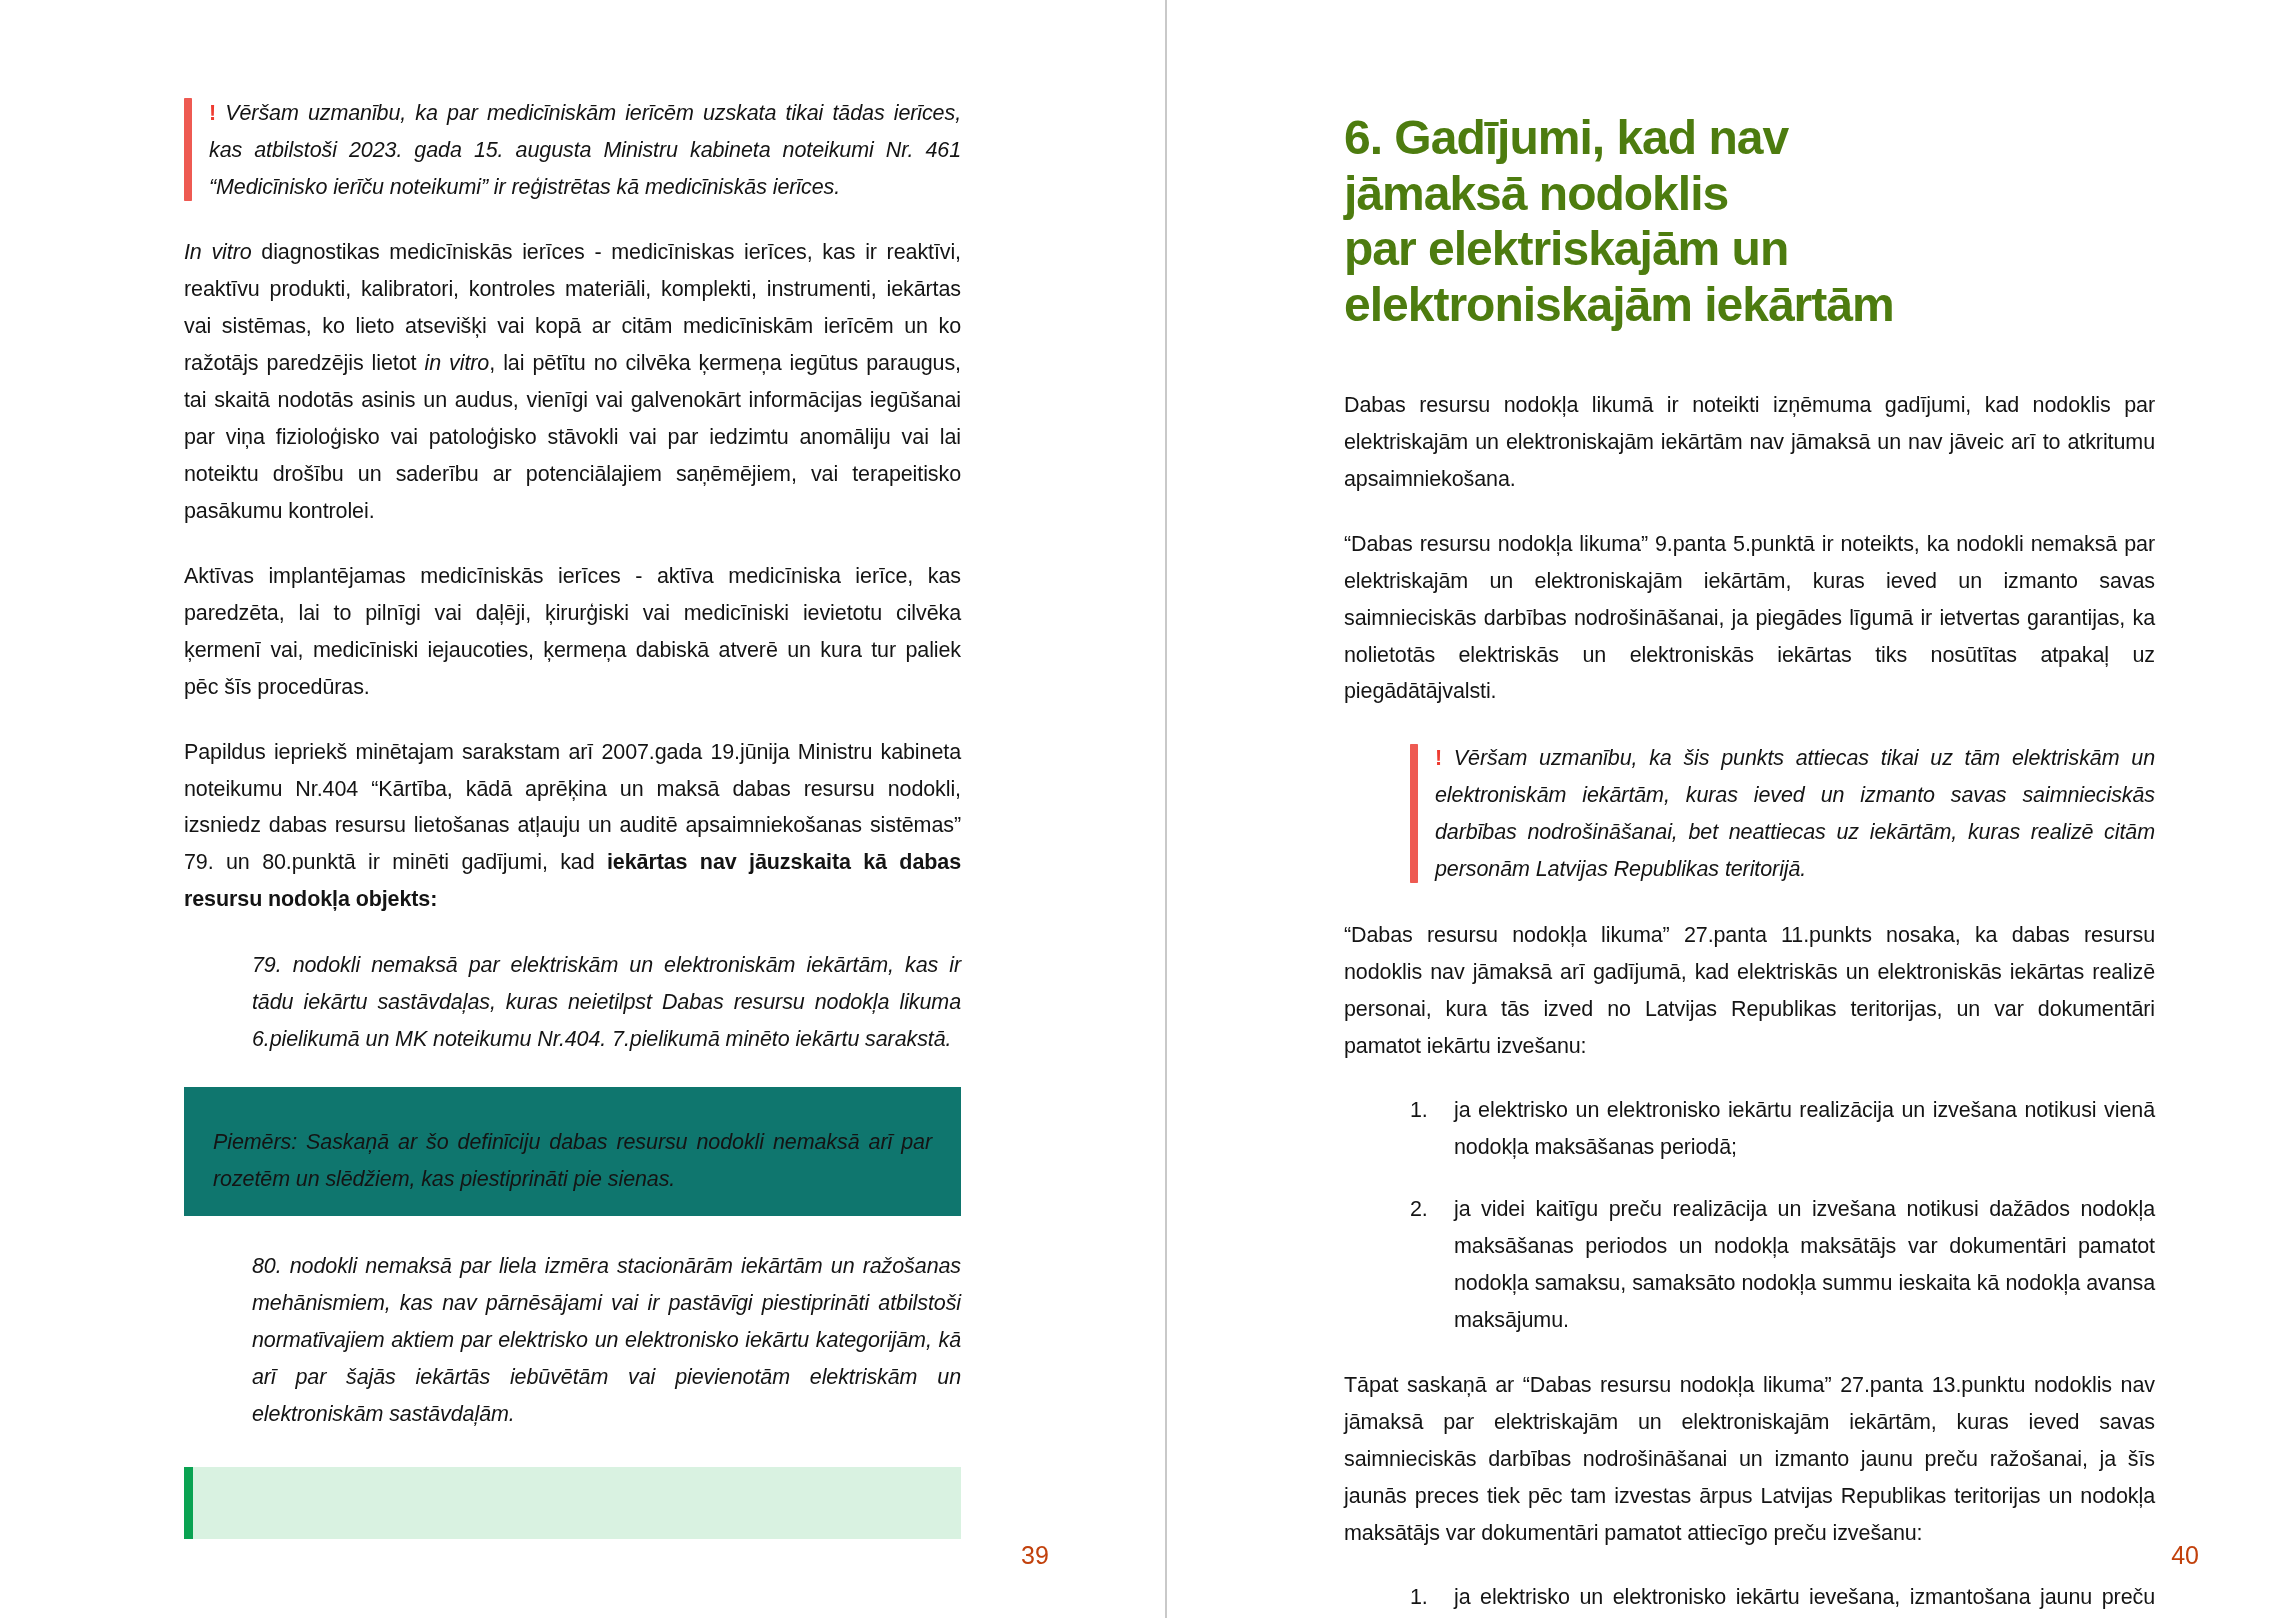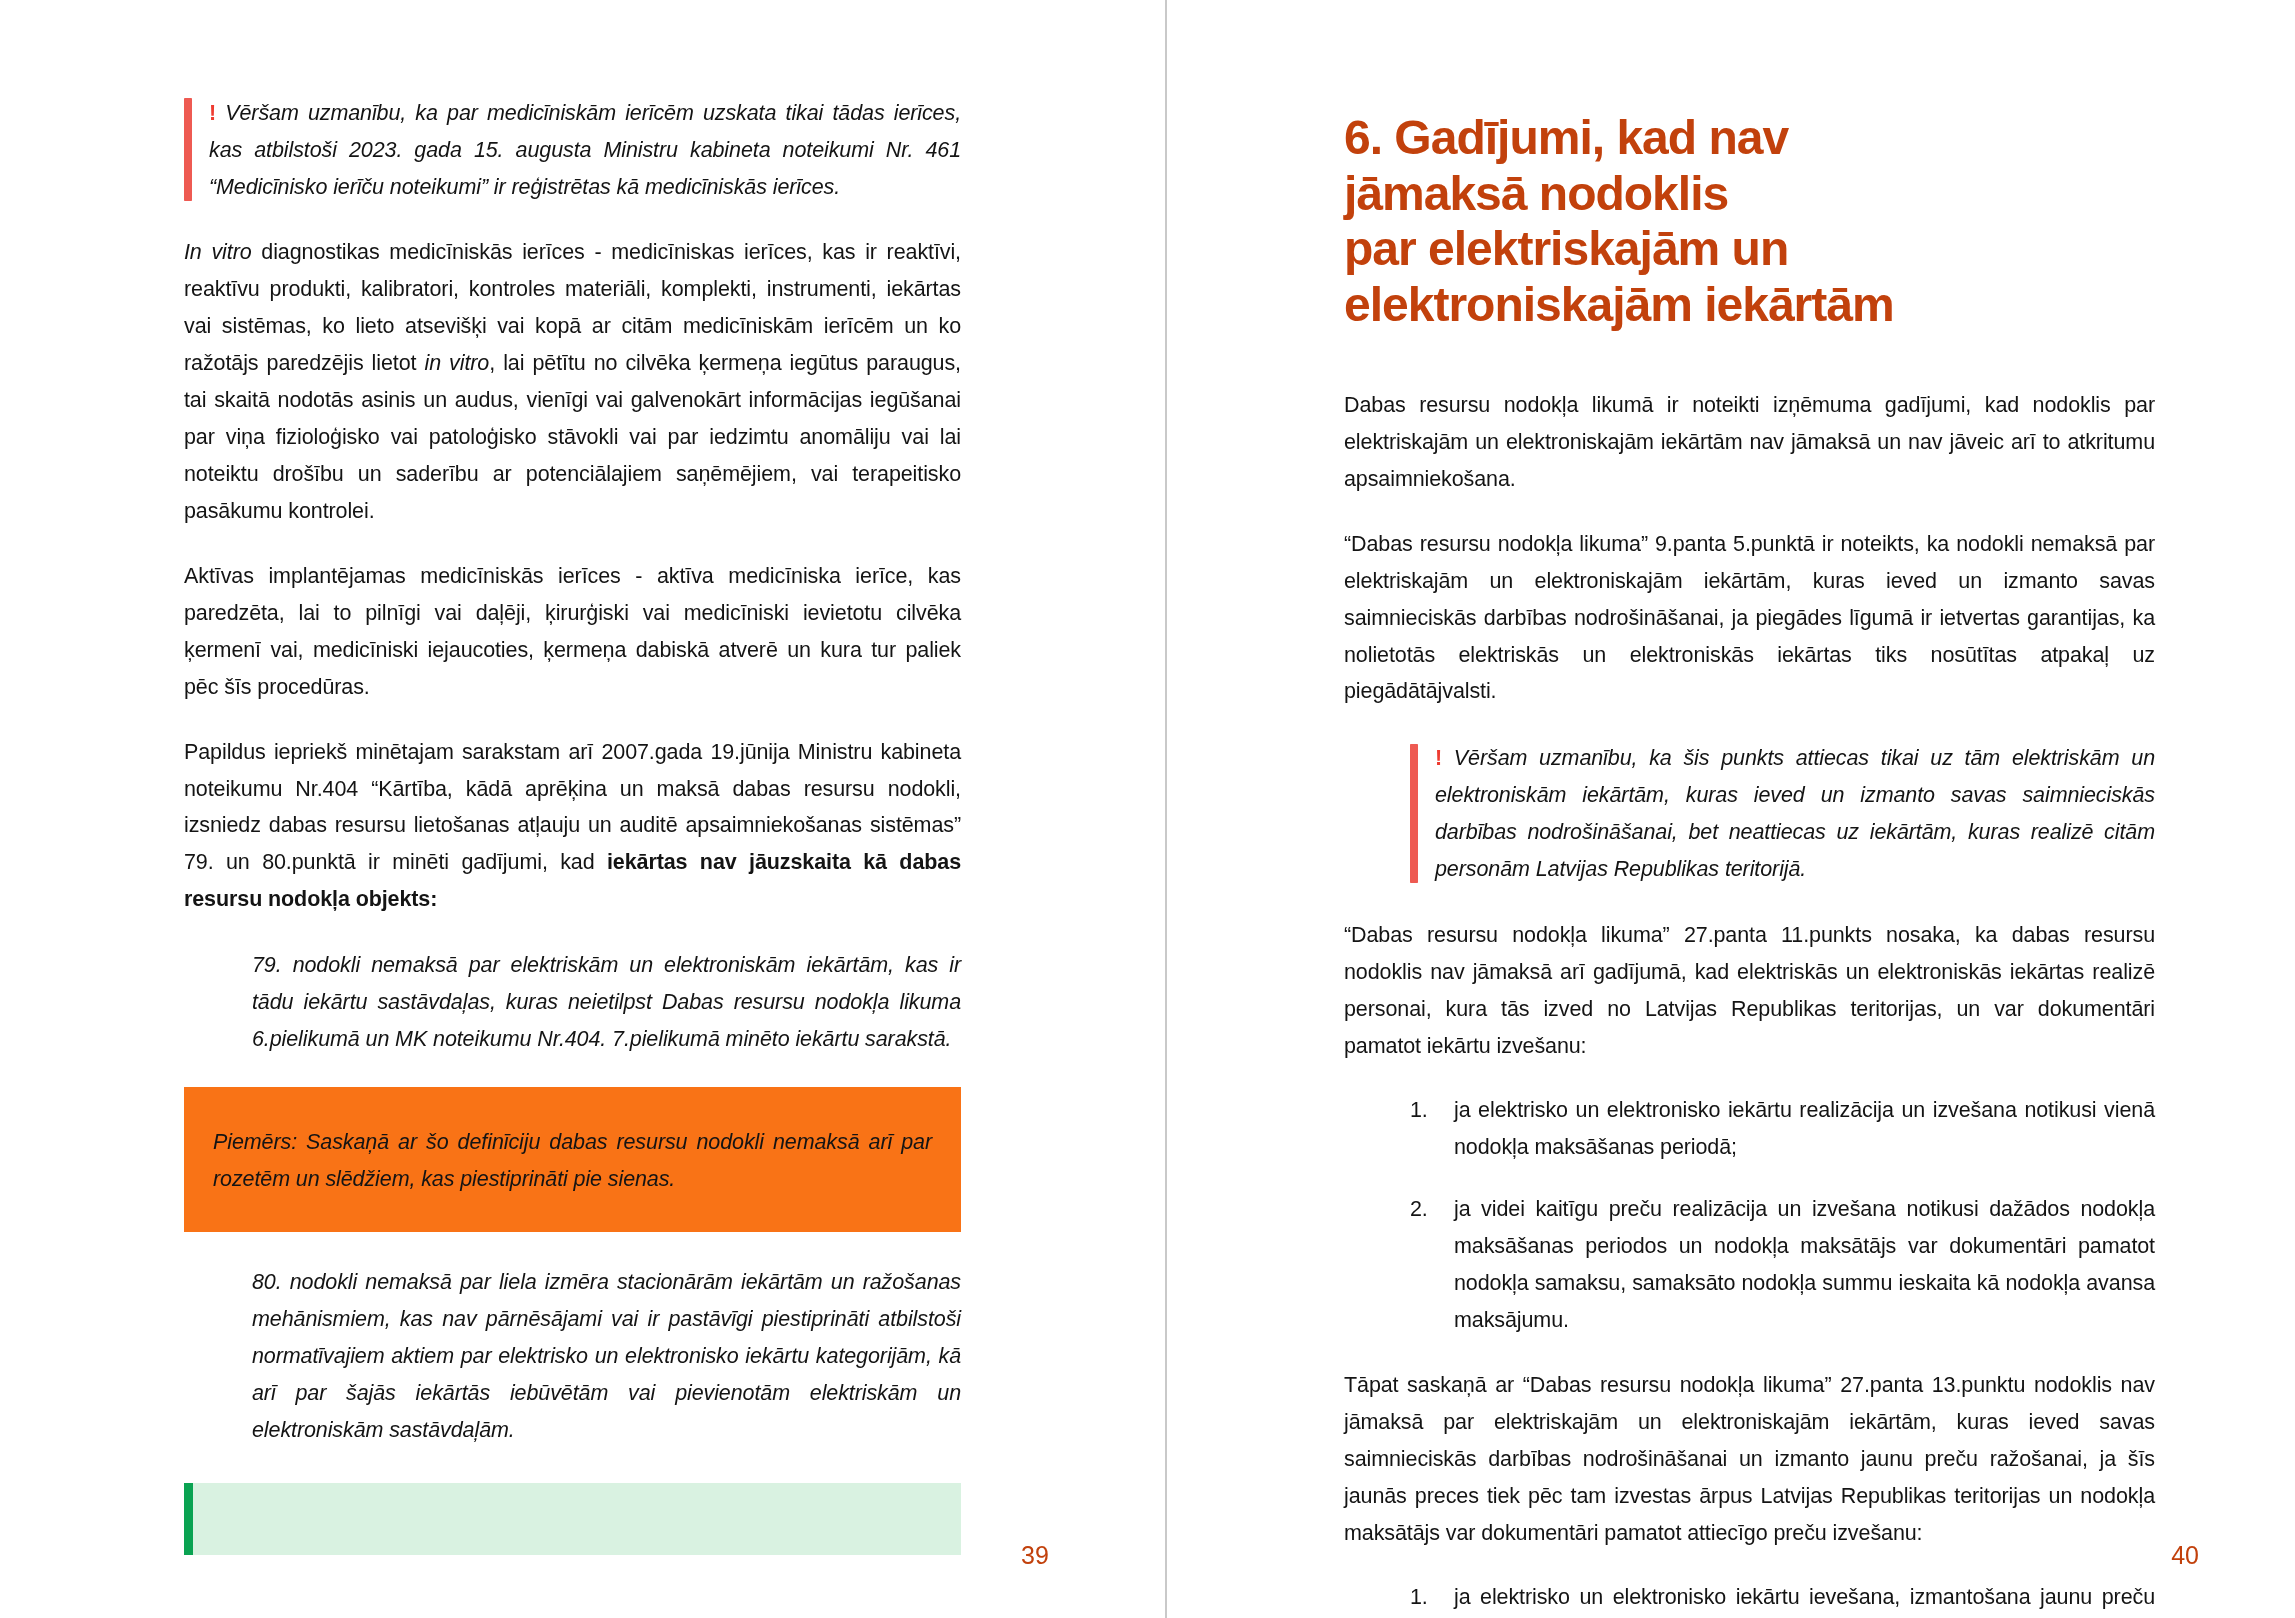--- a/index.html
+++ b/index.html
@@ -84,22 +84,22 @@
     font-style: italic;
   }
   .bang {
     color: #ee3b30;
     font-weight: bold;
     font-style: normal;
   }
 
   
   .grey-box {
-    background: #f97316;
-    padding: 37px 29px 34px 29px;
+    background: #0f766e;
+    padding: 37px 29px 18px 29px;
     margin: 29px 0 32px 0;
   }
   .grey-box .boxtext { font-style: italic; }
 
   
   .green-box {
     position: relative;
     background: #d9f2e1;
     padding: 37px 32px 35px 35px;
     margin-top: 34px;
@@ -121,21 +121,21 @@
   }
   .quote { font-style: italic; }
 
   .quote-block.tight { margin: 25px 0 22px 0; }
 
   
   .heading {
     font-size: 48px;
     line-height: 1.16;
     font-weight: bold;
-    color: #c2410c;
+    color: #4d7c0f;
     letter-spacing: -1px;
     margin-bottom: 54px;
     text-align: left;
   }
   .heading span { display: block; }
 
   
   ol.numlist {
     margin: 27px 0 27px 0;
     padding-left: 110px;

